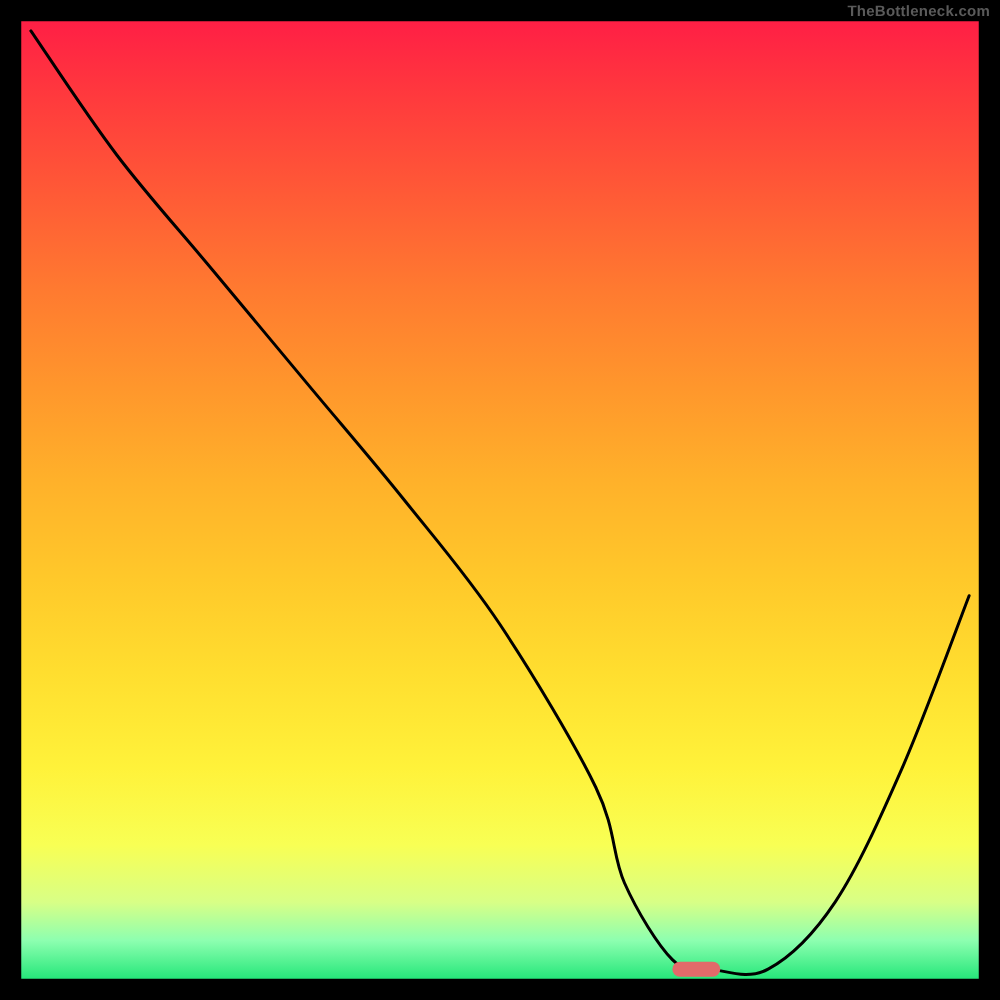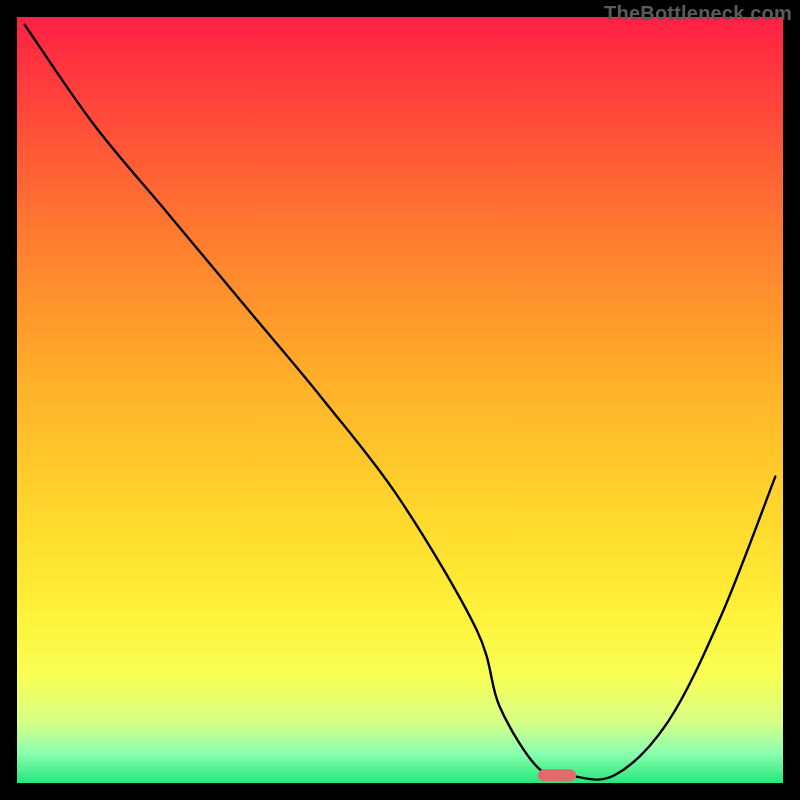--- a/index.html
+++ b/index.html
@@ -15,21 +15,21 @@
     position: relative;
     width: 800px;
     height: 800px;
     background: #000;
   }
   .watermark {
     position: absolute;
     top: 2px;
     right: 8px;
     color: #5a5a5a;
-    font-size: 20px;
+    font-size: 12px;
     font-weight: 600;
     letter-spacing: 0.2px;
     z-index: 5;
   }
   .plot {
     position: absolute;
     left: 17px;
     top: 17px;
     width: 766px;
     height: 766px;

